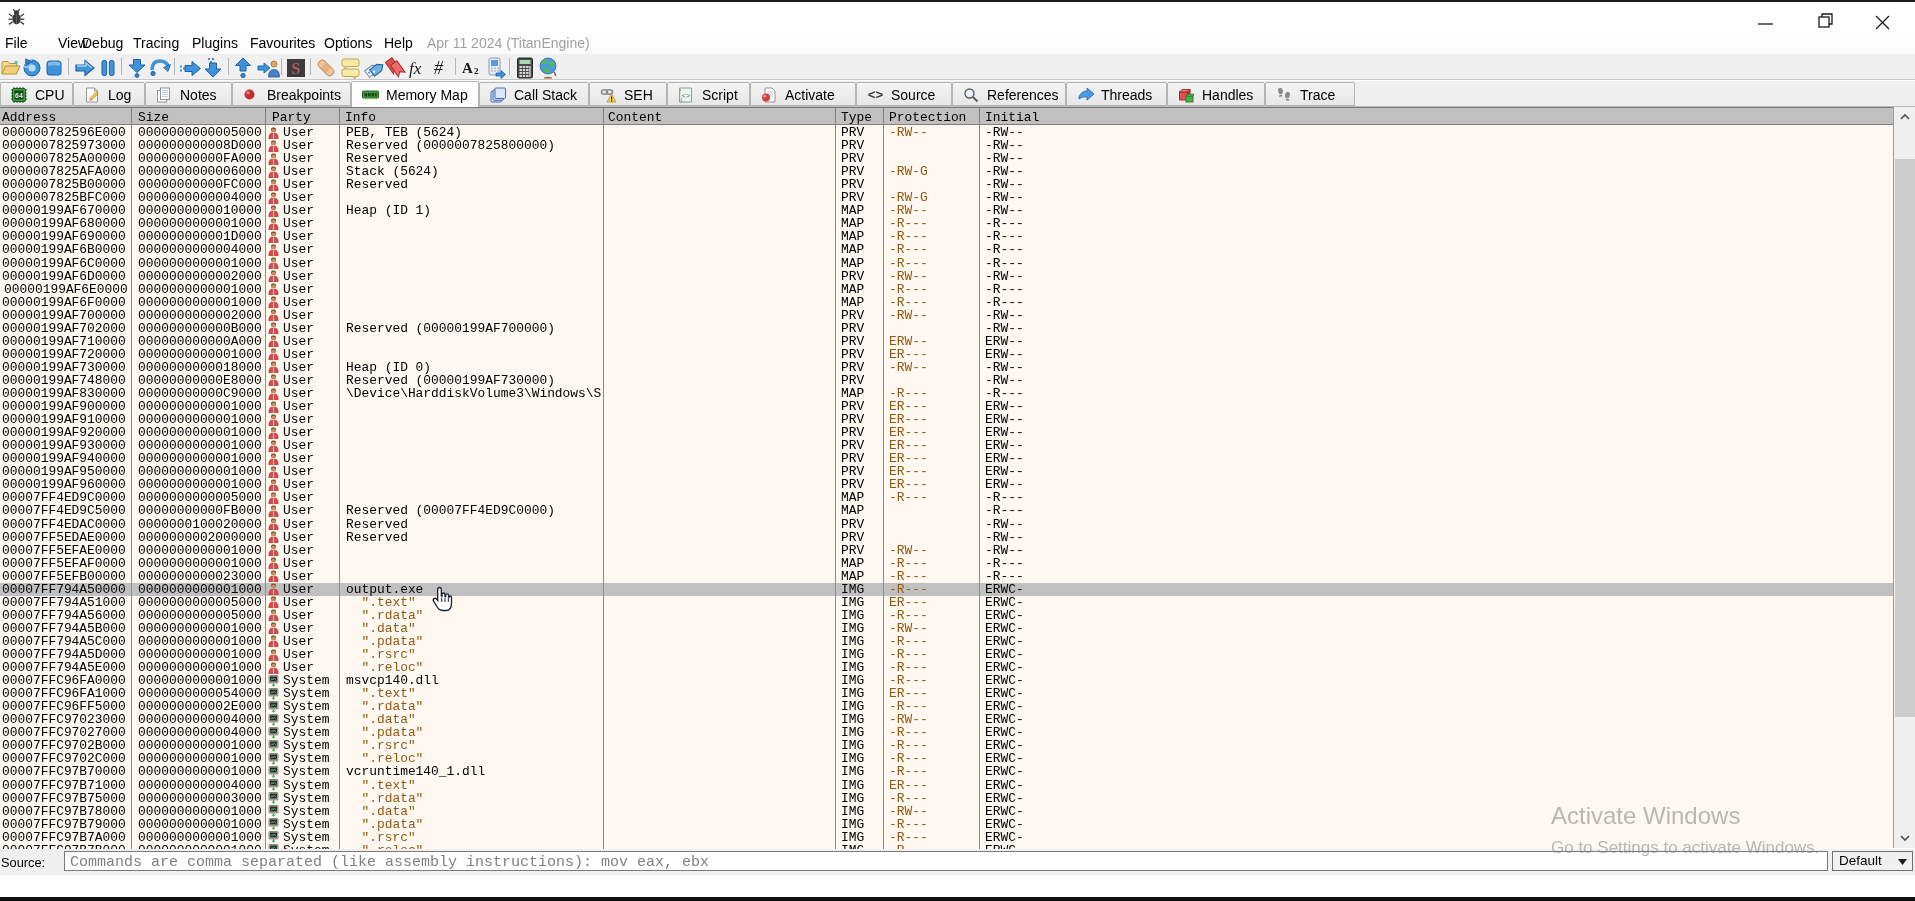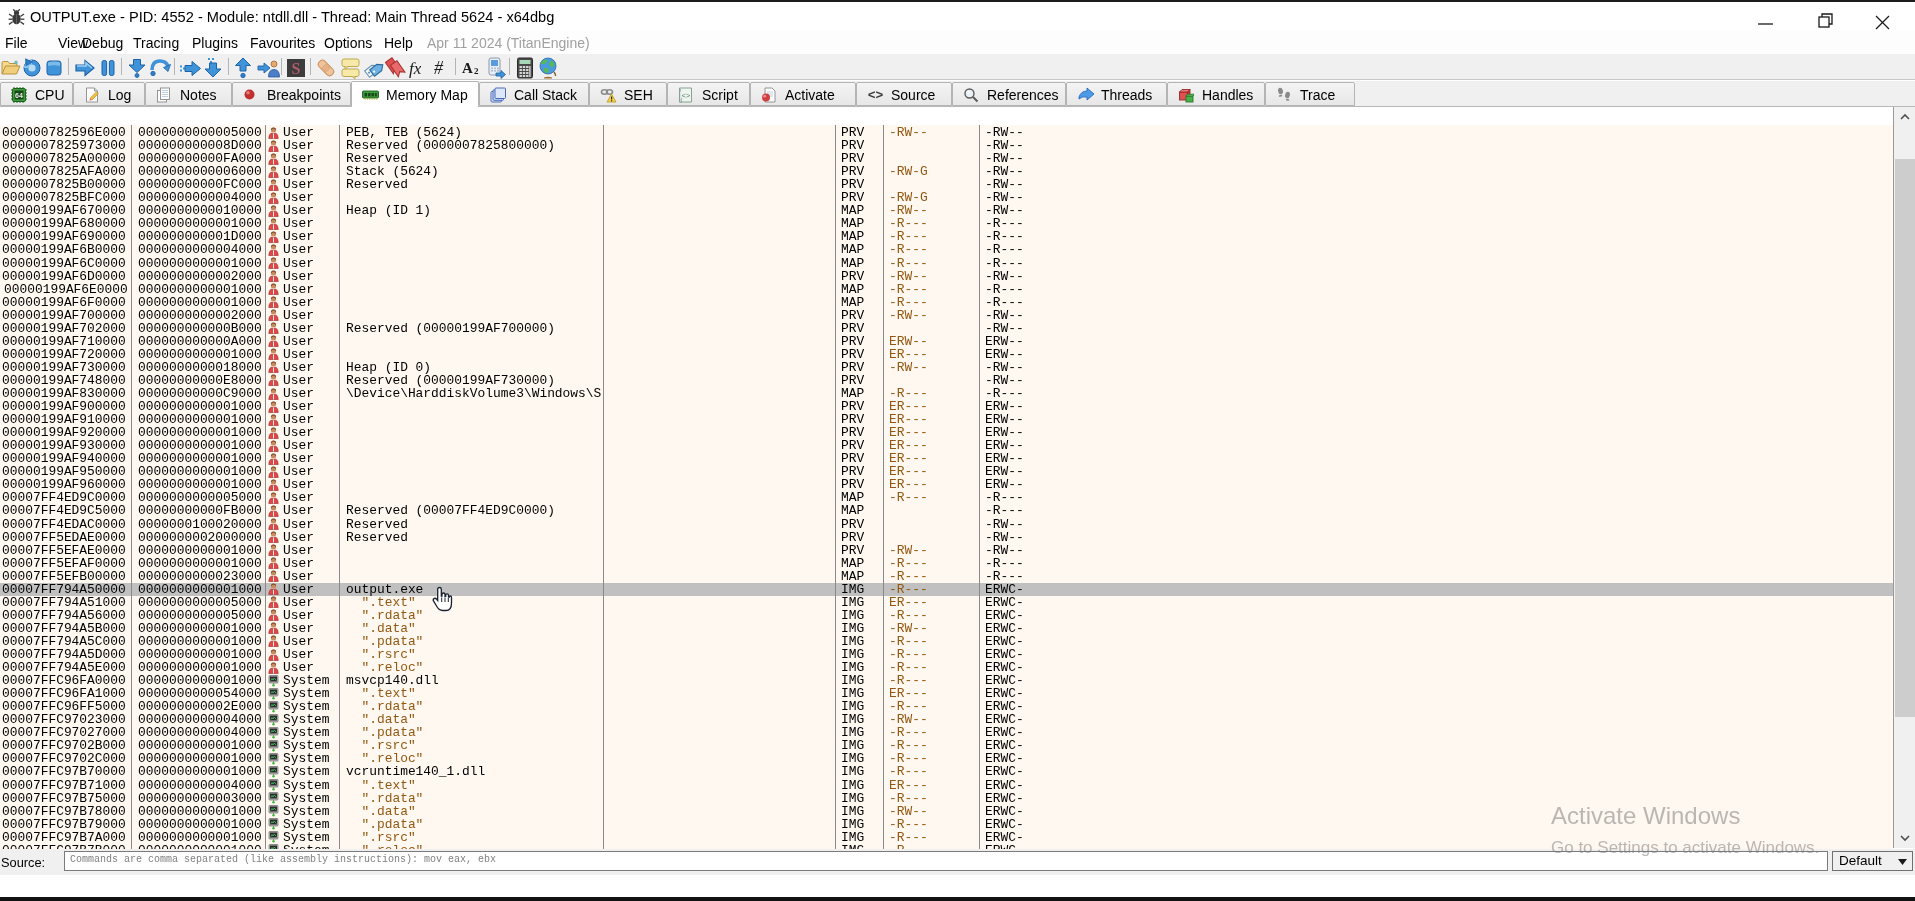--- a/index.html
+++ b/index.html
@@ -37,21 +37,21 @@
 .sec {color:#925812}
 
 #sbar {position:absolute;left:1893px;top:107px;width:22px;height:741px;background:#f0f0f0;border-left:1px solid #9a9a9a}
 #sbar .btn {position:absolute;left:1px;width:20px;height:19px;background:#f0f0f0}
 #sbar .thumb {position:absolute;left:1px;top:52px;width:20px;height:558px;background:#cdcdcd}
 .chev {position:absolute;left:4px;width:12px;height:12px}
 
 #cmdbar {position:absolute;left:0;top:849px;width:1915px;height:26px;background:#f0f0f0}
 #cmdlbl {position:absolute;left:1px;top:6px;font-size:12.8px;color:#000}
 #cmdin {position:absolute;left:64px;top:2px;width:1764px;height:20px;background:#fff;border:1px solid #7a7a7a}
-#cmdph {position:absolute;left:5px;top:2px;font-family:"Liberation Mono",monospace;font-size:10px;color:#808080;white-space:pre}
+#cmdph {position:absolute;left:5px;top:2px;font-family:"Liberation Mono",monospace;font-size:15px;color:#808080;white-space:pre}
 #combo {position:absolute;left:1832px;top:2px;width:81px;height:20px;background:#f0f0f0;border:1px solid #707070}
 #combo span {position:absolute;left:6px;top:1px;font-size:13.5px;color:#000}
 
 #statusbar {position:absolute;left:0;top:875px;width:1915px;height:22px;background:#d0d0d0;border-top:1px solid #a8a8a8}
 #paused {position:absolute;left:2px;top:1px;width:70px;height:19px;background:#ffff00;color:#e00000;font-size:14.5px;text-align:center;line-height:19px}
 #msgpanel {position:absolute;left:78px;top:1px;width:1612px;height:19px;border:1px solid #aaa}
 #msgpanel span {position:absolute;left:5px;top:2px;font-size:13.8px;color:#000}
 #timepanel {position:absolute;left:1694px;top:1px;width:219px;height:19px;border:1px solid #aaa}
 #timepanel span {position:absolute;left:4px;top:2px;font-size:13.2px;color:#000;white-space:nowrap}
 #blackstrip {position:absolute;left:0;top:897px;width:1915px;height:4px;background:#111}
@@ -74,21 +74,20 @@
             <line x1="4.4" y1="10.2" x2="0.6" y2="10.2"></line>
             <line x1="4.6" y1="12.8" x2="1" y2="15.4"></line>
             <line x1="12.4" y1="7.5" x2="16" y2="5"></line>
             <line x1="12.6" y1="10.2" x2="16.4" y2="10.2"></line>
             <line x1="12.4" y1="12.8" x2="16" y2="15.4"></line>
             <line x1="6.8" y1="2" x2="5.2" y2="0.4"></line>
             <line x1="10.2" y1="2" x2="11.8" y2="0.4"></line>
           </g>
         </g>
       </svg>
-  <div id="title">OUTPUT.exe - PID: 4552 - Module: ntdll.dll - Thread: Main Thread 5624 - x64dbg</div>
   <svg style="position:absolute;left:1757px;top:2px" width="150" height="28" viewBox="0 0 150 28">
         <g stroke="#1a1a1a" stroke-width="1.3" fill="none">
           <line x1="1" y1="20" x2="16" y2="20"></line>
           <rect x="62" y="13" width="10" height="10"></rect>
           <path d="M65 13 L65 10 L75 10 L75 20 L72 20"></path>
           <line x1="119" y1="12" x2="132" y2="25"></line>
           <line x1="132" y1="12" x2="119" y2="25"></line>
         </g>
       </svg>
 </div>
@@ -396,20 +395,37 @@
             <g fill="#8a8a8a">
               <ellipse cx="4.5" cy="4" rx="2.4" ry="3.2" transform="rotate(-12 4.5 4)"></ellipse>
               <rect x="2.8" y="8" width="3.4" height="1.6" rx="0.8" transform="rotate(-12 4.5 8.8)"></rect>
               <ellipse cx="11.5" cy="8" rx="2.4" ry="3.2" transform="rotate(12 11.5 8)"></ellipse>
               <rect x="9.9" y="12" width="3.4" height="1.6" rx="0.8" transform="rotate(12 11.5 12.8)"></rect>
             </g>
           </svg></span>
         <span class="tlbl">Trace</span>
       </div>
 </div>
+<div id="thead">
+      <i style="left:2px">Address</i>
+      <i style="left:138px">Size</i>
+      <i style="left:272px">Party</i>
+      <i style="left:345px">Info</i>
+      <i style="left:608px">Content</i>
+      <i style="left:841px">Type</i>
+      <i style="left:889px">Protection</i>
+      <i style="left:985px">Initial</i>
+      <div class="hdv" style="left:131px"></div>
+      <div class="hdv" style="left:265px"></div>
+      <div class="hdv" style="left:339px"></div>
+      <div class="hdv" style="left:603px"></div>
+      <div class="hdv" style="left:835px"></div>
+      <div class="hdv" style="left:883px"></div>
+      <div class="hdv" style="left:979px"></div>
+    </div>
 <div id="tbody">
 <div class="row" style="top:1.00px">
         <i style="left:2px">000000782596E000</i>
         <i style="left:138px">0000000000005000</i>
         <b style="left:268px;top:0.5px"><svg class="pic" width="11" height="12" viewBox="0 0 11 12">
             <circle cx="5.5" cy="3" r="2.6" fill="#c88b5e"></circle>
             <path d="M5.5 0.6 A2.6 2.6 0 0 0 2.9 3 L3.6 3 Q4 1.6 5.5 1.5 Q7 1.6 7.4 3 L8.1 3 A2.6 2.6 0 0 0 5.5 0.6" fill="#7a4a2e"></path>
             <path d="M0.8 11.5 Q0.8 7.2 3.4 6 L5.5 7 L7.6 6 Q10.2 7.2 10.2 11.5 Z" fill="#e04848"></path>
             <path d="M0.8 11.5 Q0.8 7.2 3.4 6 L5.5 7 L7.6 6 Q10.2 7.2 10.2 11.5 Z" fill="none" stroke="#a83838" stroke-width="0.7"></path>
             <rect x="5" y="7" width="1" height="4.5" fill="#f0e8e0"></rect>

